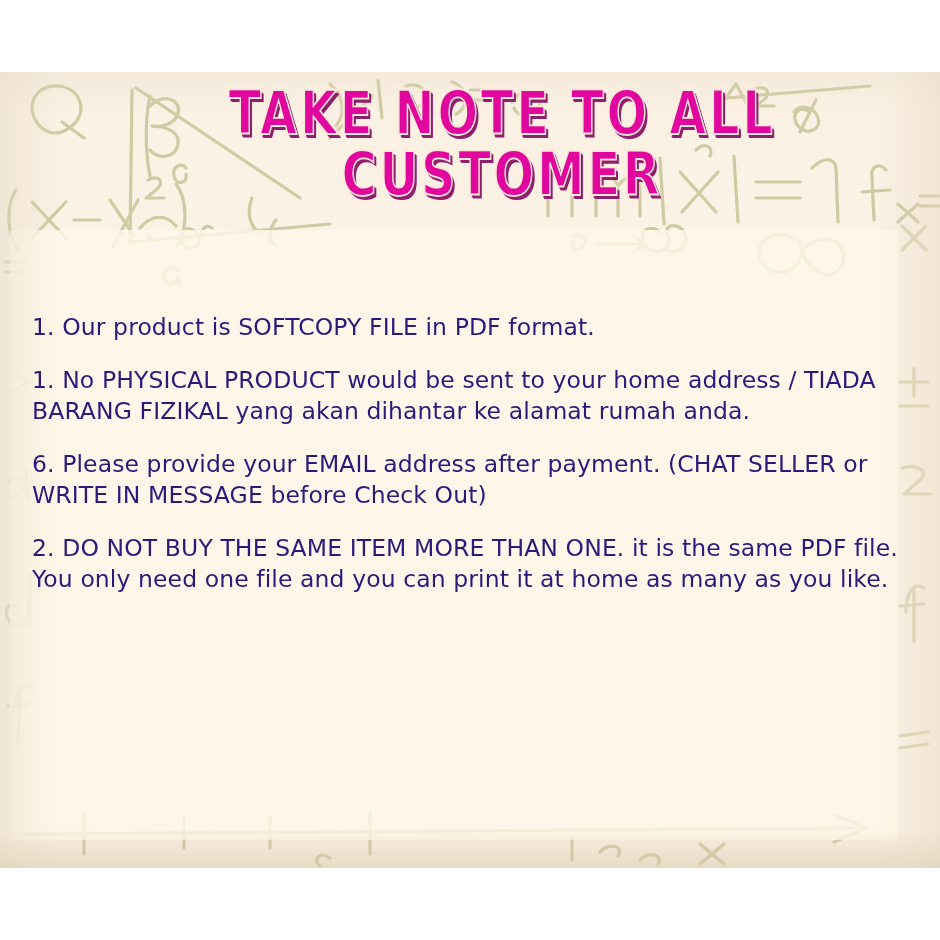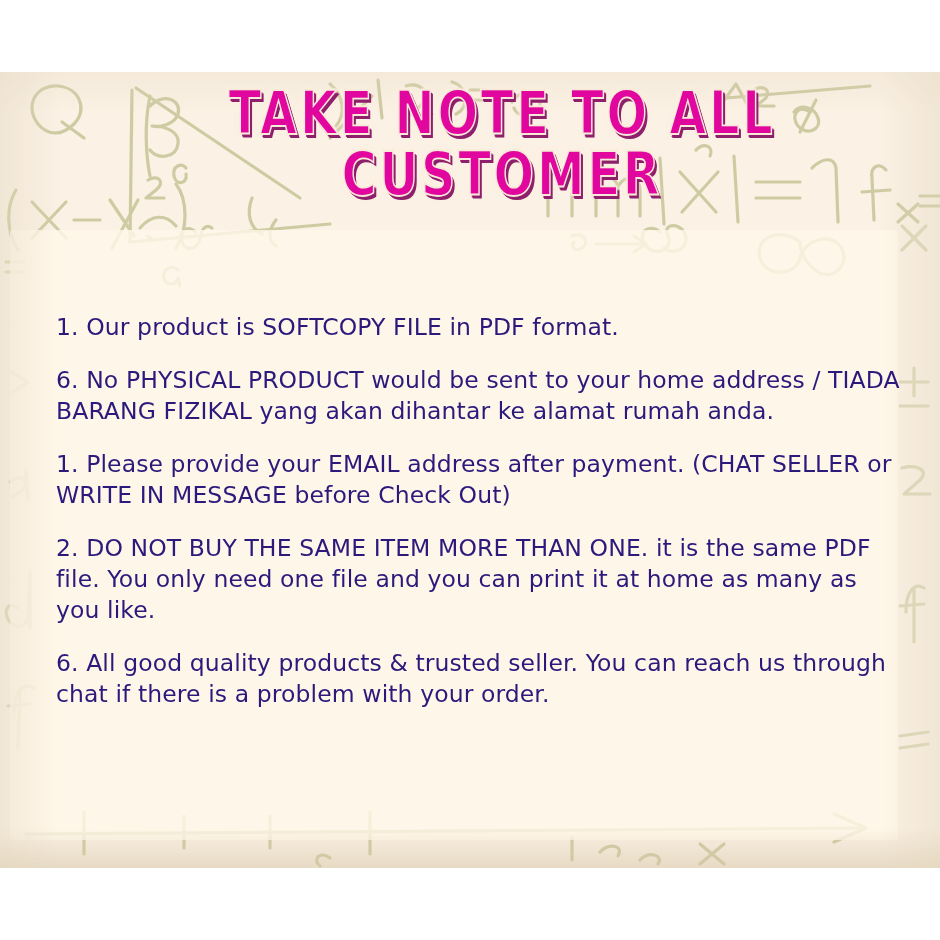--- a/index.html
+++ b/index.html
@@ -102,21 +102,21 @@
     top: 240px;
     width: 874px;
     z-index: 6;
     color: #2b1a7c;
     font-family: "DejaVu Sans", sans-serif;
     font-size: 23.5px;
     line-height: 1.32;
     letter-spacing: .1px;
     font-weight: 500;
   }
-  .note-item { margin-bottom: 22px; margin-left: 24px; }
+  .note-item { margin-bottom: 22px; }
   .note-item:last-child { margin-bottom: 0; }
 </style>
 </head>
 <body>
 
 <div id="poster">
 
   <div id="paper">
 
     <div id="doodles">
@@ -208,21 +208,20 @@
 
     <div id="panel"></div>
 
     <div id="title-block">
       <div class="title-line" id="title-line-1">TAKE NOTE TO ALL</div>
       <div class="title-line" id="title-line-2">CUSTOMER</div>
     </div>
 
     <div id="notes">
       <div class="note-item">1. Our product is SOFTCOPY FILE in PDF format.</div>
-      <div class="note-item">6. No PHYSICAL PRODUCT would be sent to your home address / TIADA BARANG FIZIKAL yang akan dihantar ke alamat rumah anda.</div>
-      <div class="note-item">1. Please provide your EMAIL address after payment. (CHAT SELLER or WRITE IN MESSAGE before Check Out)</div>
+      <div class="note-item">1. No PHYSICAL PRODUCT would be sent to your home address / TIADA BARANG FIZIKAL yang akan dihantar ke alamat rumah anda.</div>
+      <div class="note-item">6. Please provide your EMAIL address after payment. (CHAT SELLER or WRITE IN MESSAGE before Check Out)</div>
       <div class="note-item">2. DO NOT BUY THE SAME ITEM MORE THAN ONE. it is the same PDF file. You only need one file and you can print it at home as many as you like.</div>
-      <div class="note-item">6. All good quality products &amp; trusted seller. You can reach us through chat if there is a problem with your order.</div>
     </div>
 
   </div>
 
 </div>
 
 </body></html>

